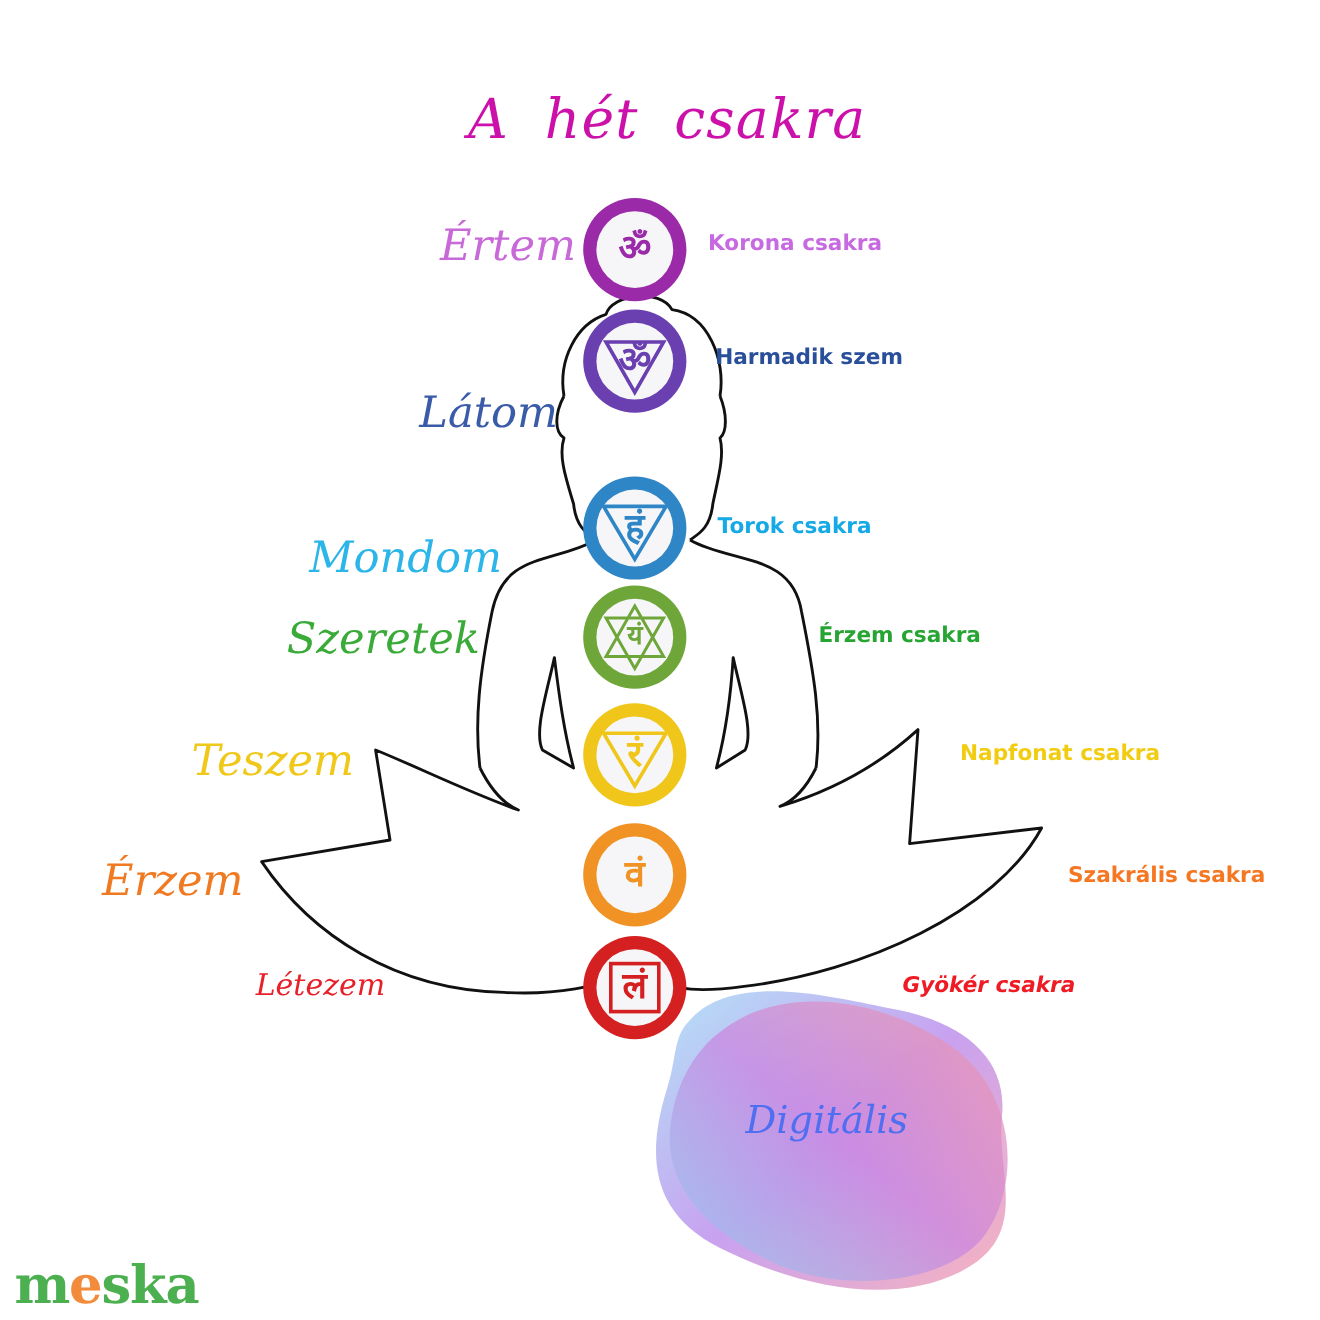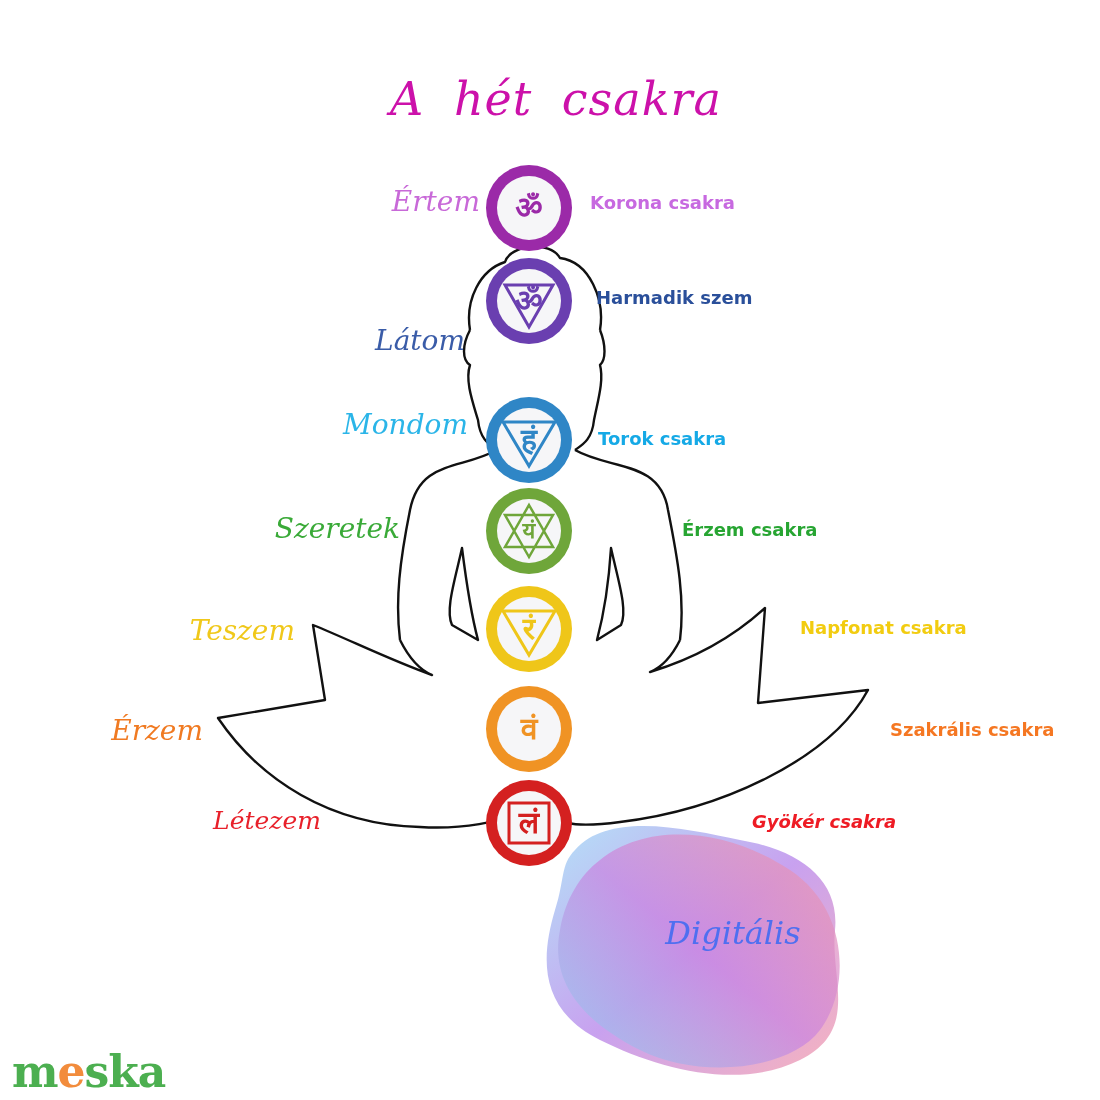--- a/index.html
+++ b/index.html
@@ -5,40 +5,40 @@
   html, body { margin: 0; padding: 0; background: #ffffff; }
   body { width: 1100px; height: 1100px; position: relative; overflow: hidden; }
   .title {
     position: absolute; left: 0; top: 72px; width: 1112px; text-align: center;
     font-family: "DejaVu Serif", serif; font-style: italic; font-size: 46px;
     color: #cc11aa; word-spacing: 14px; letter-spacing: 1px;
   }
   svg.figure { position: absolute; left: 0; top: 0; }
   .left-label {
     position: absolute; font-family: "DejaVu Serif", serif; font-style: italic;
-    font-size: 28px; text-align: right; width: 260px; white-space: nowrap;
+    font-size: 36px; text-align: right; width: 260px; white-space: nowrap;
   }
   .right-label {
     position: absolute; font-family: "DejaVu Sans", sans-serif; font-weight: bold;
     font-size: 18px; white-space: nowrap; letter-spacing: 0px;
   }
   .chakra {
     position: absolute; width: 86px; height: 86px; border-radius: 50%;
     box-sizing: border-box; display: flex; align-items: center; justify-content: center;
   }
   .chakra .inner {
     width: 64px; height: 64px; border-radius: 50%; background: #f6f6f8;
     display: flex; align-items: center; justify-content: center; position: relative;
   }
   .chakra .glyph {
     font-family: "DejaVu Sans", sans-serif; font-size: 30px; font-weight: bold; line-height: 1; position: relative; z-index: 2;
   }
   .chakra svg { position: absolute; left: 0; top: 0; }
   .blob-text {
-    position: absolute; left: 588px; top: 915px; width: 290px; text-align: center;
+    position: absolute; left: 544px; top: 915px; width: 290px; text-align: center;
     font-family: "DejaVu Serif", serif; font-style: italic; font-size: 32px;
     line-height: 36px; color: #4f6ff0;
   }
   .logo {
     position: absolute; left: 12px; top: 1046px; font-family: "DejaVu Serif", serif;
     font-weight: bold; font-size: 44px; color: #4caf50; letter-spacing: -1px;
   }
   .logo .e { color: #f28c3c; }
 </style>
 </head>
@@ -100,21 +100,21 @@
       <svg width="64" height="64">
           <path d="M8 16 L56 16 L32 58 Z" fill="none" stroke="#6a3fb0" stroke-width="3"></path>
         </svg>
       <span class="glyph" style="color:#6a3fb0" data-name="om-symbol-icon">ॐ</span>
     </div>
   </div>
   <div class="right-label" style="left:596px; top:287px; color:#2a4f9a;" data-name="chakra-name">Harmadik szem</div>
 </div>
 
 <div data-name="chakra-row-throat">
-  <div class="left-label" style="left:208px; top:408px;" data-name="verb-label">Mondom</div>
+  <div class="left-label" style="left:208px; top:445px;text-align:center;" data-name="verb-label">Mondom</div>
   <div class="chakra" style="left:486px; top:397px; background:#2f86c6;" data-name="throat-chakra-icon">
     <div class="inner">
       <svg width="64" height="64">
           <path d="M6 14 L58 14 L32 58 Z" fill="none" stroke="#2f86c6" stroke-width="3"></path>
         </svg>
       <span class="glyph" style="color:#2f86c6" data-name="ham-symbol-icon">हं</span>
     </div>
   </div>
   <div class="right-label" style="left:598px; top:428px; color:#15a9e6;" data-name="chakra-name">Torok csakra</div>
 </div>

